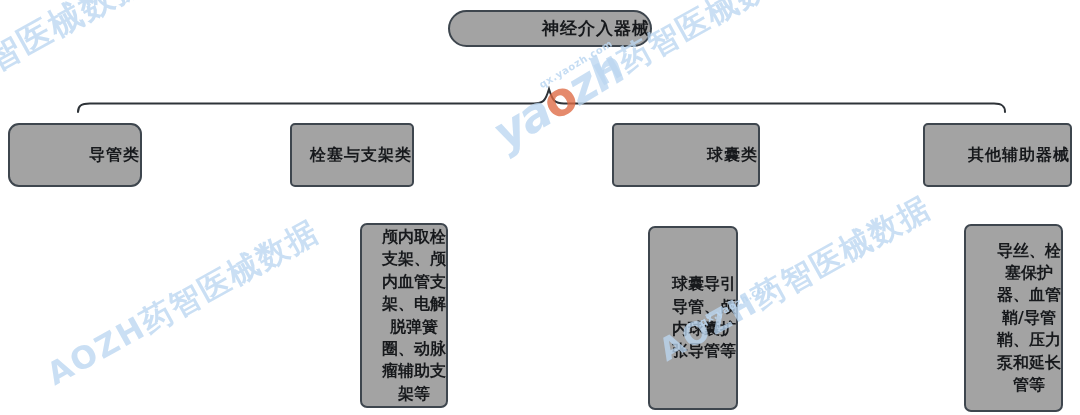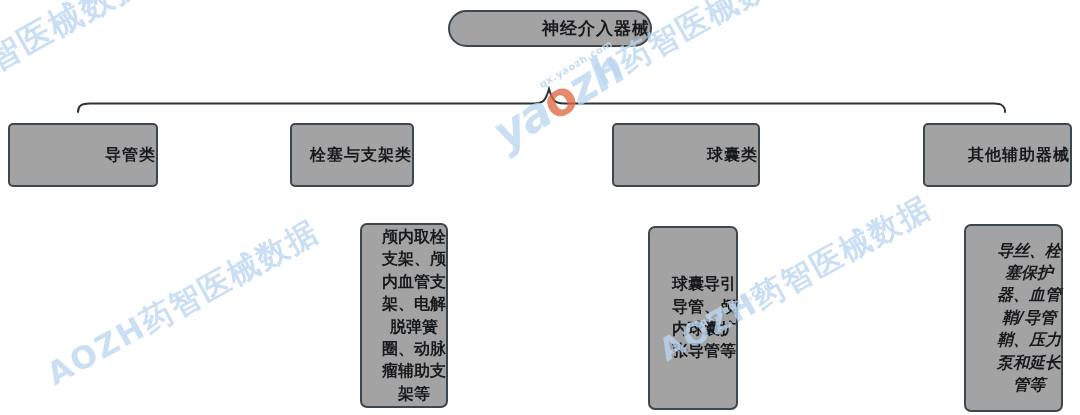--- a/index.html
+++ b/index.html
@@ -47,35 +47,35 @@
     font-size: 17px;
     letter-spacing: 1px;
   }
   .cat {
     top: 123px;
     height: 64px;
     border-radius: 5px;
     font-size: 16px;
     letter-spacing: 1px;
   }
-  .cat-1 { left: 8px;   width: 150px; }
+  .cat-1 { left: 8px;   width: 134px; border-radius: 11px; }
   .cat-2 { left: 290px; width: 124px; }
   .cat-3 { left: 612px; width: 148px; }
   .cat-4 { left: 923px; width: 149px; }
 
   .detail {
     border-radius: 7px;
     font-size: 16px;
     line-height: 22.4px;
     white-space: pre-line;
   }
   .det-1 { left: 28px;  top: 230px; width: 88px; height: 178px; }
   .det-2 { left: 320px; top: 223px; width: 88px; height: 185px; margin-left: 40px; }
   .det-3 { left: 648px; top: 226px; width: 90px; height: 184px; }
-  .det-4 { left: 964px; top: 224px; width: 99px; height: 188px; font-style: italic; }
+  .det-4 { left: 964px; top: 224px; width: 99px; height: 188px; }
 
   
   .wm-layer {
     position: absolute;
     inset: 0;
     z-index: 5;
     pointer-events: none;
   }
   .wm {
     position: absolute;

